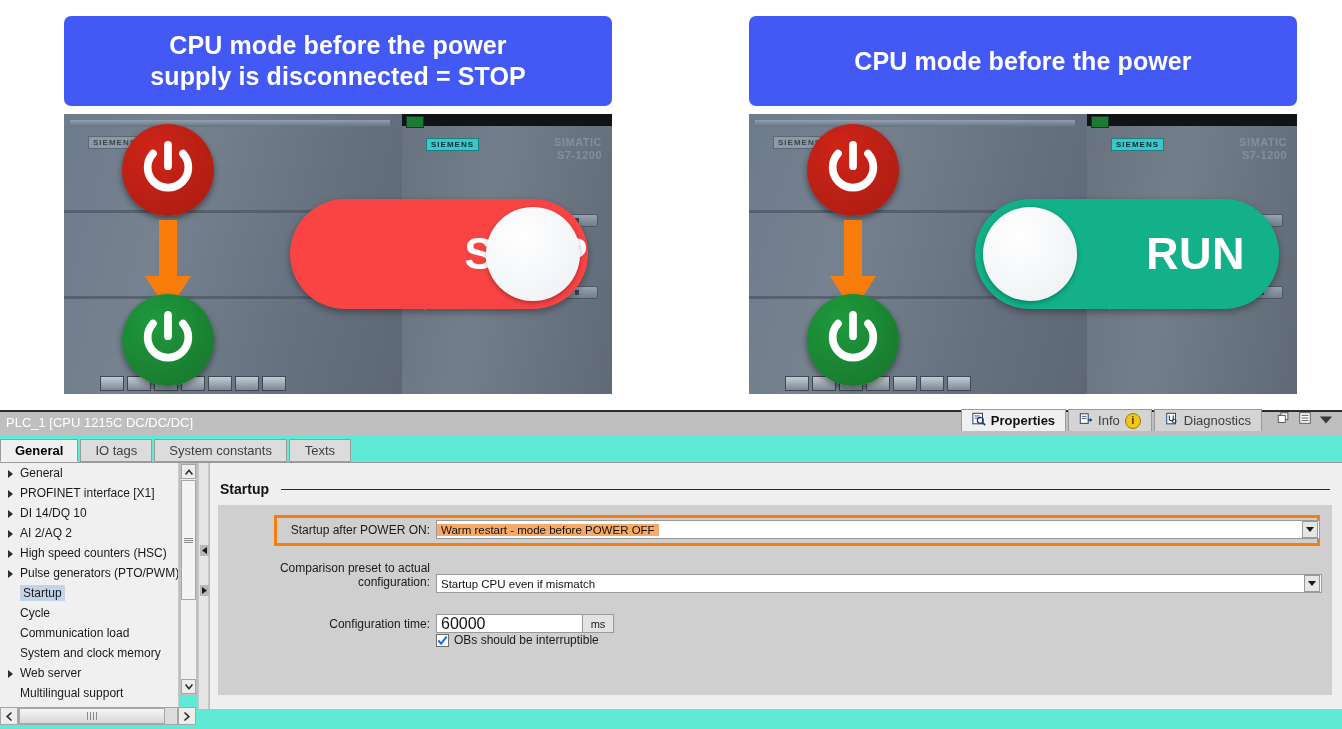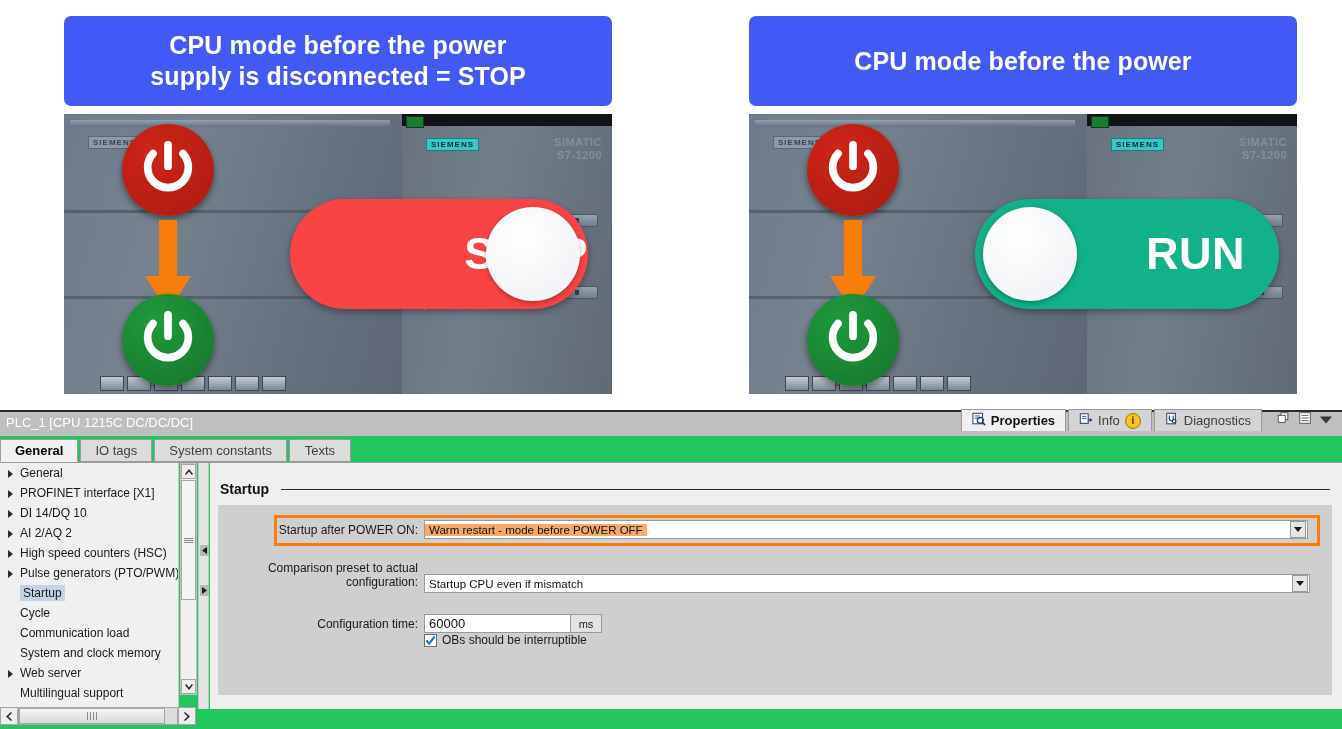--- a/index.html
+++ b/index.html
@@ -133,21 +133,21 @@
     position:absolute;top:8px;width:94px;height:94px;border-radius:50%;
     background:radial-gradient(circle at 38% 32%,#ffffff,#eceff3);
     box-shadow:0 2px 5px rgba(0,0,0,.3);
   }
   .pill.stop .knob{right:8px;}
   .pill.run .knob{left:8px;}
 
   
   #tia{
     position:absolute;left:0;top:410px;width:1342px;height:319px;
-    background:#22c55e;border-top:2px solid #2b2b2b;
+    background:#5eead4;border-top:2px solid #2b2b2b;
     box-sizing:border-box;
   }
   .tia-titlebar{
     position:absolute;left:0;top:0;width:1342px;height:24px;
     background:#bfbfbf;
   }
   .tia-title{
     position:absolute;left:6px;top:3px;color:#ffffff;font-size:13px;
   }
   .tia-tabstrip{
@@ -252,21 +252,21 @@
   }
   .sec-header{
     position:absolute;left:10px;top:18px;display:flex;align-items:center;width:1110px;
   }
   .sec-title{font-size:14px;font-weight:bold;color:#111;}
   .sec-rule{flex:1;height:1px;background:#2b2b2b;margin-left:12px;}
 
   .form-box{
     position:absolute;left:8px;top:42px;width:1114px;height:190px;background:#cfcfcf;
   }
-  .row{position:absolute;display:flex;align-items:center;}
+  .row{position:absolute;display:flex;align-items:center;padding-left:12px;}
   .lbl{font-size:12px;color:#1a1a1a;text-align:right;}
 
   .combo{
     height:19px;background:#ffffff;border:1px solid #9a9a9a;
     box-sizing:border-box;display:flex;align-items:center;
   }
   .combo .val{
     flex:1;font-size:11.5px;color:#111;padding-left:4px;white-space:nowrap;overflow:hidden;
   }
   .combo .val.sel{background:#f7a967;display:inline-block;flex:0 0 auto;padding-right:4px;}
@@ -278,21 +278,21 @@
     width:0;height:0;border-left:4px solid transparent;border-right:4px solid transparent;
     border-top:5px solid #1a1a1a;
   }
   .hl-box{
     position:absolute;border:3px solid #f97d0b;box-sizing:border-box;
   }
   .txtin{
     height:19px;background:#ffffff;border:1px solid #9a9a9a;box-sizing:border-box;
     display:flex;align-items:center;
   }
-  .txtin .v{flex:1;font-size:13px;color:#111;padding-left:4px;}
+  .txtin .v{flex:1;font-size:16px;color:#111;padding-left:4px;}
   .txtin .unit{
     width:30px;height:17px;background:#e3e3e3;border-left:1px solid #9a9a9a;
     font-size:11px;color:#1a1a1a;display:flex;align-items:center;justify-content:center;
   }
   .cbrow{display:flex;align-items:center;gap:5px;}
   .cbox{
     width:13px;height:13px;background:#ffffff;border:1px solid #6d6d6d;
     box-sizing:border-box;display:flex;align-items:center;justify-content:center;
   }
   .cbox svg{width:11px;height:11px;}

